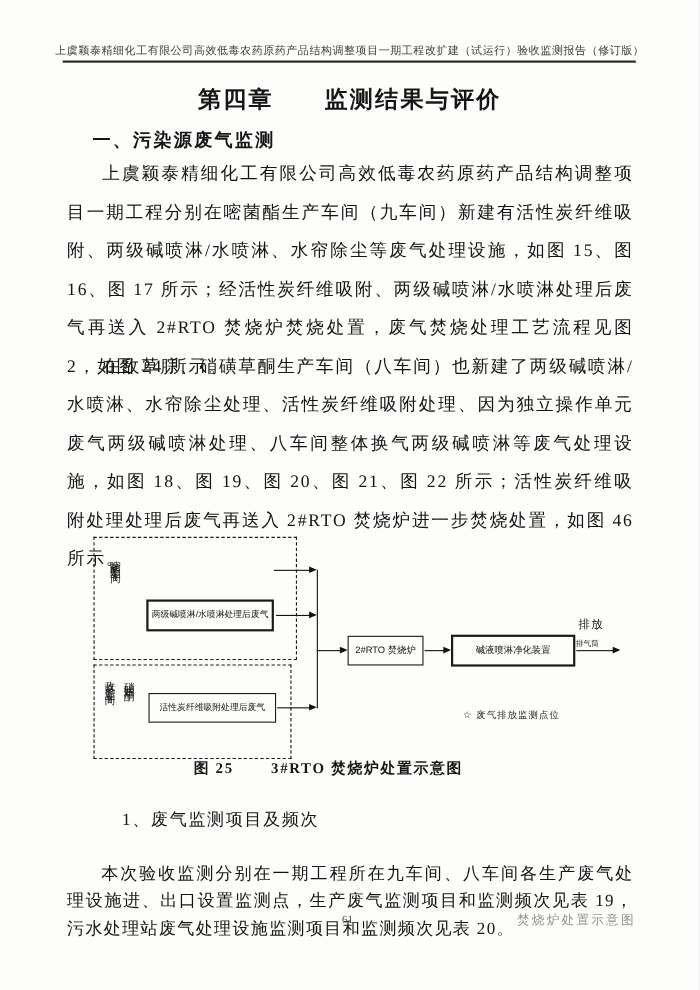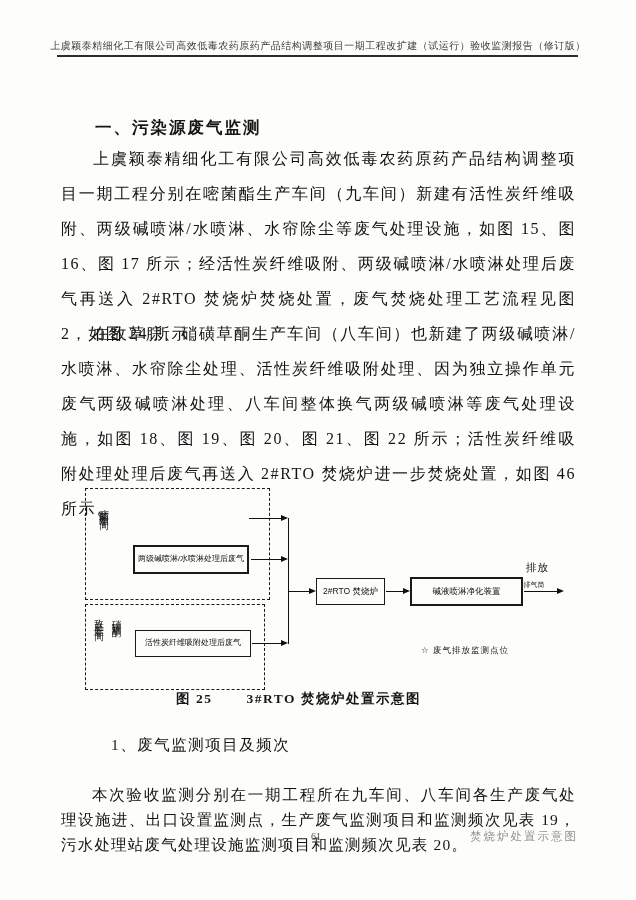--- a/index.html
+++ b/index.html
@@ -17,21 +17,21 @@
     font-size:10px; color:#3c3c3c; letter-spacing:0.5px;
   }
   .header-rule { top:55px; left:57px; width:521px; height:2px; background:#2c2c2c; }
 
   
   .chapter-title {
     top:76px; left:0; width:636px; text-align:center;
     font-size:21px; font-weight:bold; letter-spacing:2px;
   }
   .section-heading {
-    top:117px; left:95px; font-size:16.5px; font-weight:bold; letter-spacing:2px;
+    top:117px; left:84px; font-size:16.5px; font-weight:bold; letter-spacing:2px;
   }
   .subsection-heading {
     top:735px; left:111px; font-size:15.5px; letter-spacing:1.5px;
   }
 
   
   .para {
     left:61px; width:515px; font-size:16px; line-height:35px;
     text-indent:2em; text-align:justify; letter-spacing:1.6px; color:#141414;
   }
@@ -76,20 +76,21 @@
   .footer-org { top:829px; right:58px; font-size:11.5px; color:#919191; letter-spacing:2px; }
 </style>
 </head>
 <body>
 
 <div class="page">
 
   <div class="abs doc-header">上虞颖泰精细化工有限公司高效低毒农药原药产品结构调整项目一期工程改扩建（试运行）验收监测报告（修订版）</div>
   <div class="abs header-rule"></div>
 
+  <div class="abs chapter-title">第四章　　监测结果与评价</div>
 
   <div class="abs section-heading">一、污染源废气监测</div>
 
   <div class="abs para para-1">上虞颖泰精细化工有限公司高效低毒农药原药产品结构调整项目一期工程分别在嘧菌酯生产车间（九车间）新建有活性炭纤维吸附、两级碱喷淋/水喷淋、水帘除尘等废气处理设施，如图 15、图 16、图 17 所示；经活性炭纤维吸附、两级碱喷淋/水喷淋处理后废气再送入 2#RTO 焚烧炉焚烧处置，废气焚烧处理工艺流程见图 2，如图 24 所示。</div>
   <div class="abs para para-2">在敌草腙、硝磺草酮生产车间（八车间）也新建了两级碱喷淋/水喷淋、水帘除尘处理、活性炭纤维吸附处理、因为独立操作单元废气两级碱喷淋处理、八车间整体换气两级碱喷淋等废气处理设施，如图 18、图 19、图 20、图 21、图 22 所示；活性炭纤维吸附处理处理后废气再送入 2#RTO 焚烧炉进一步焚烧处置，如图 46 所示。</div>
 
   <div class="abs diagram">
 
     <div class="abs dashed-box" style="left:24px; top:3px; width:183px; height:110px;"></div>
     <div class="abs vlabel" style="left:36px; top:16px; height:86px;">嘧菌酯车间</div>

